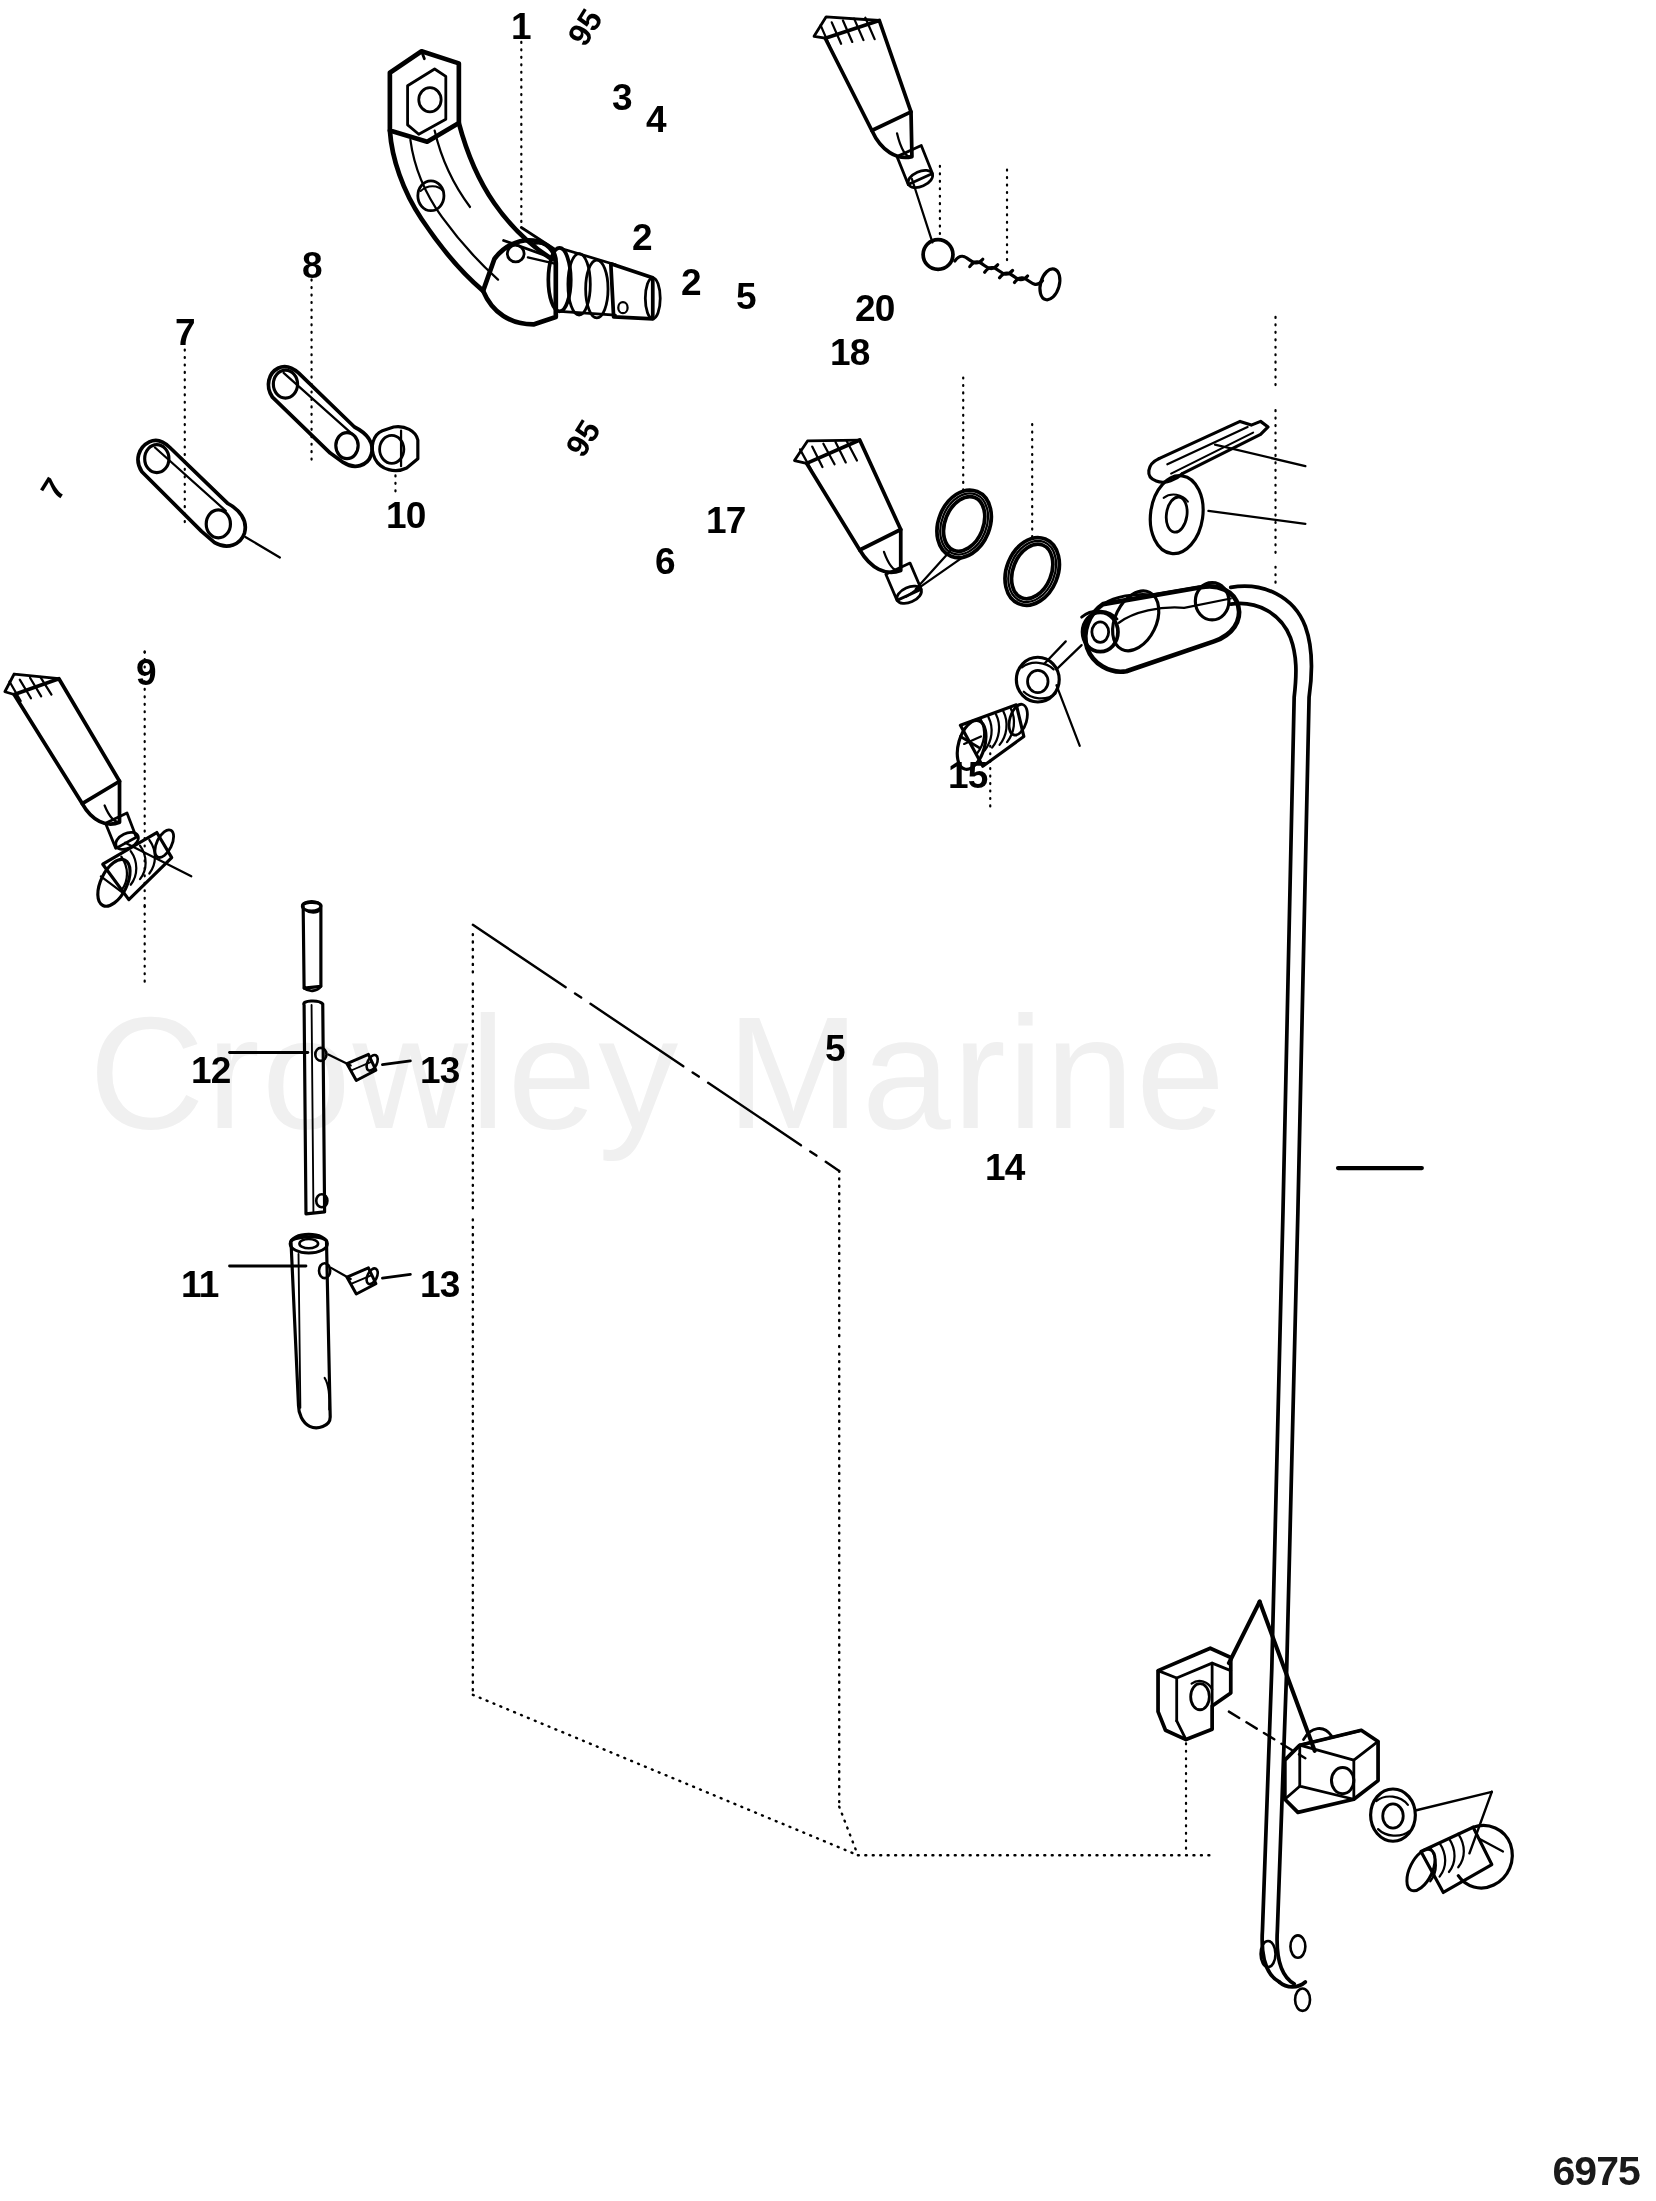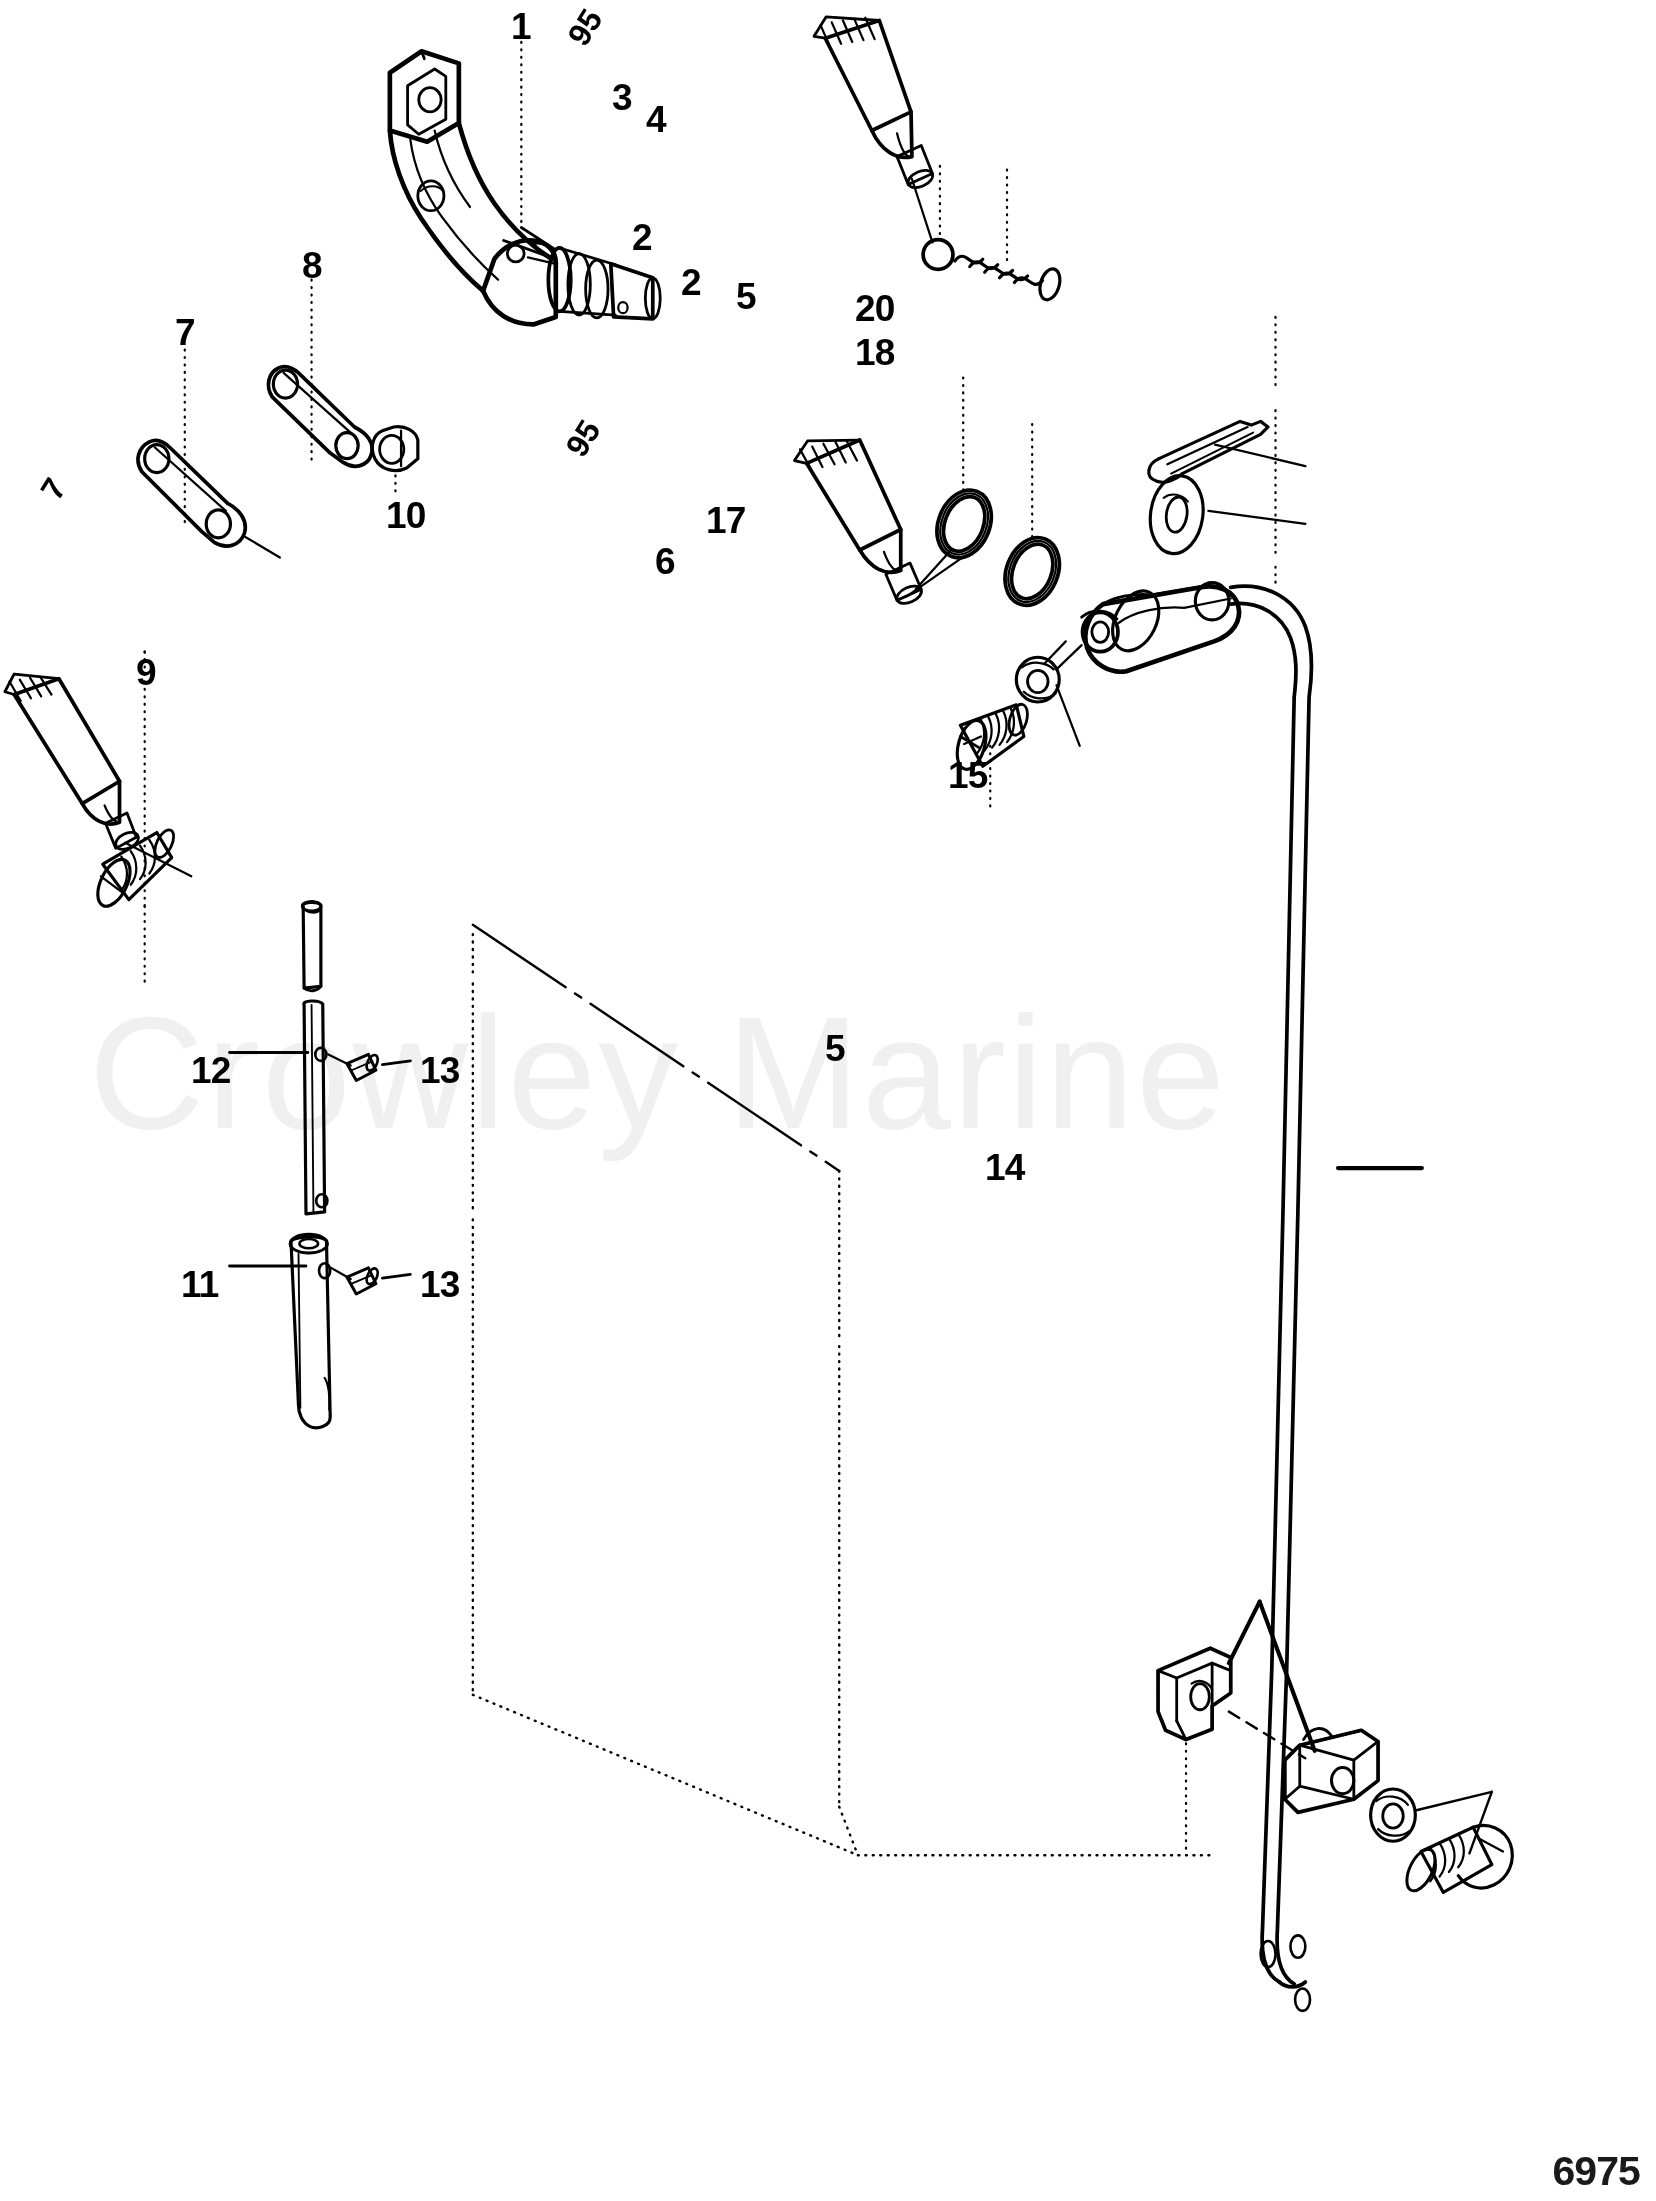--- a/index.html
+++ b/index.html
@@ -417,21 +417,21 @@
     </g>
   </svg>
 
   <div class="callout" style="left:511px;top:7.5px">1</div>
   <div class="callout" style="left:612px;top:79px">3</div>
   <div class="callout" style="left:646px;top:101px">4</div>
   <div class="callout" style="left:632px;top:219px">2</div>
   <div class="callout" style="left:681px;top:264px">2</div>
   <div class="callout" style="left:736px;top:278px">5</div>
   <div class="callout" style="left:855px;top:290px">20</div>
-  <div class="callout" style="left:855px;top:334px">18</div>
+  <div class="callout" style="left:830px;top:334px">18</div>
   <div class="callout" style="left:302px;top:247px">8</div>
   <div class="callout" style="left:175px;top:314px">7</div>
   <div class="callout" style="left:386px;top:497px">10</div>
   <div class="callout" style="left:136px;top:654px">9</div>
   <div class="callout" style="left:706px;top:502px">17</div>
   <div class="callout" style="left:655px;top:543px">6</div>
   <div class="callout" style="left:948px;top:757px">15</div>
   <div class="callout" style="left:825px;top:1030px">5</div>
   <div class="callout" style="left:191px;top:1052px">12</div>
   <div class="callout" style="left:420px;top:1052px">13</div>

